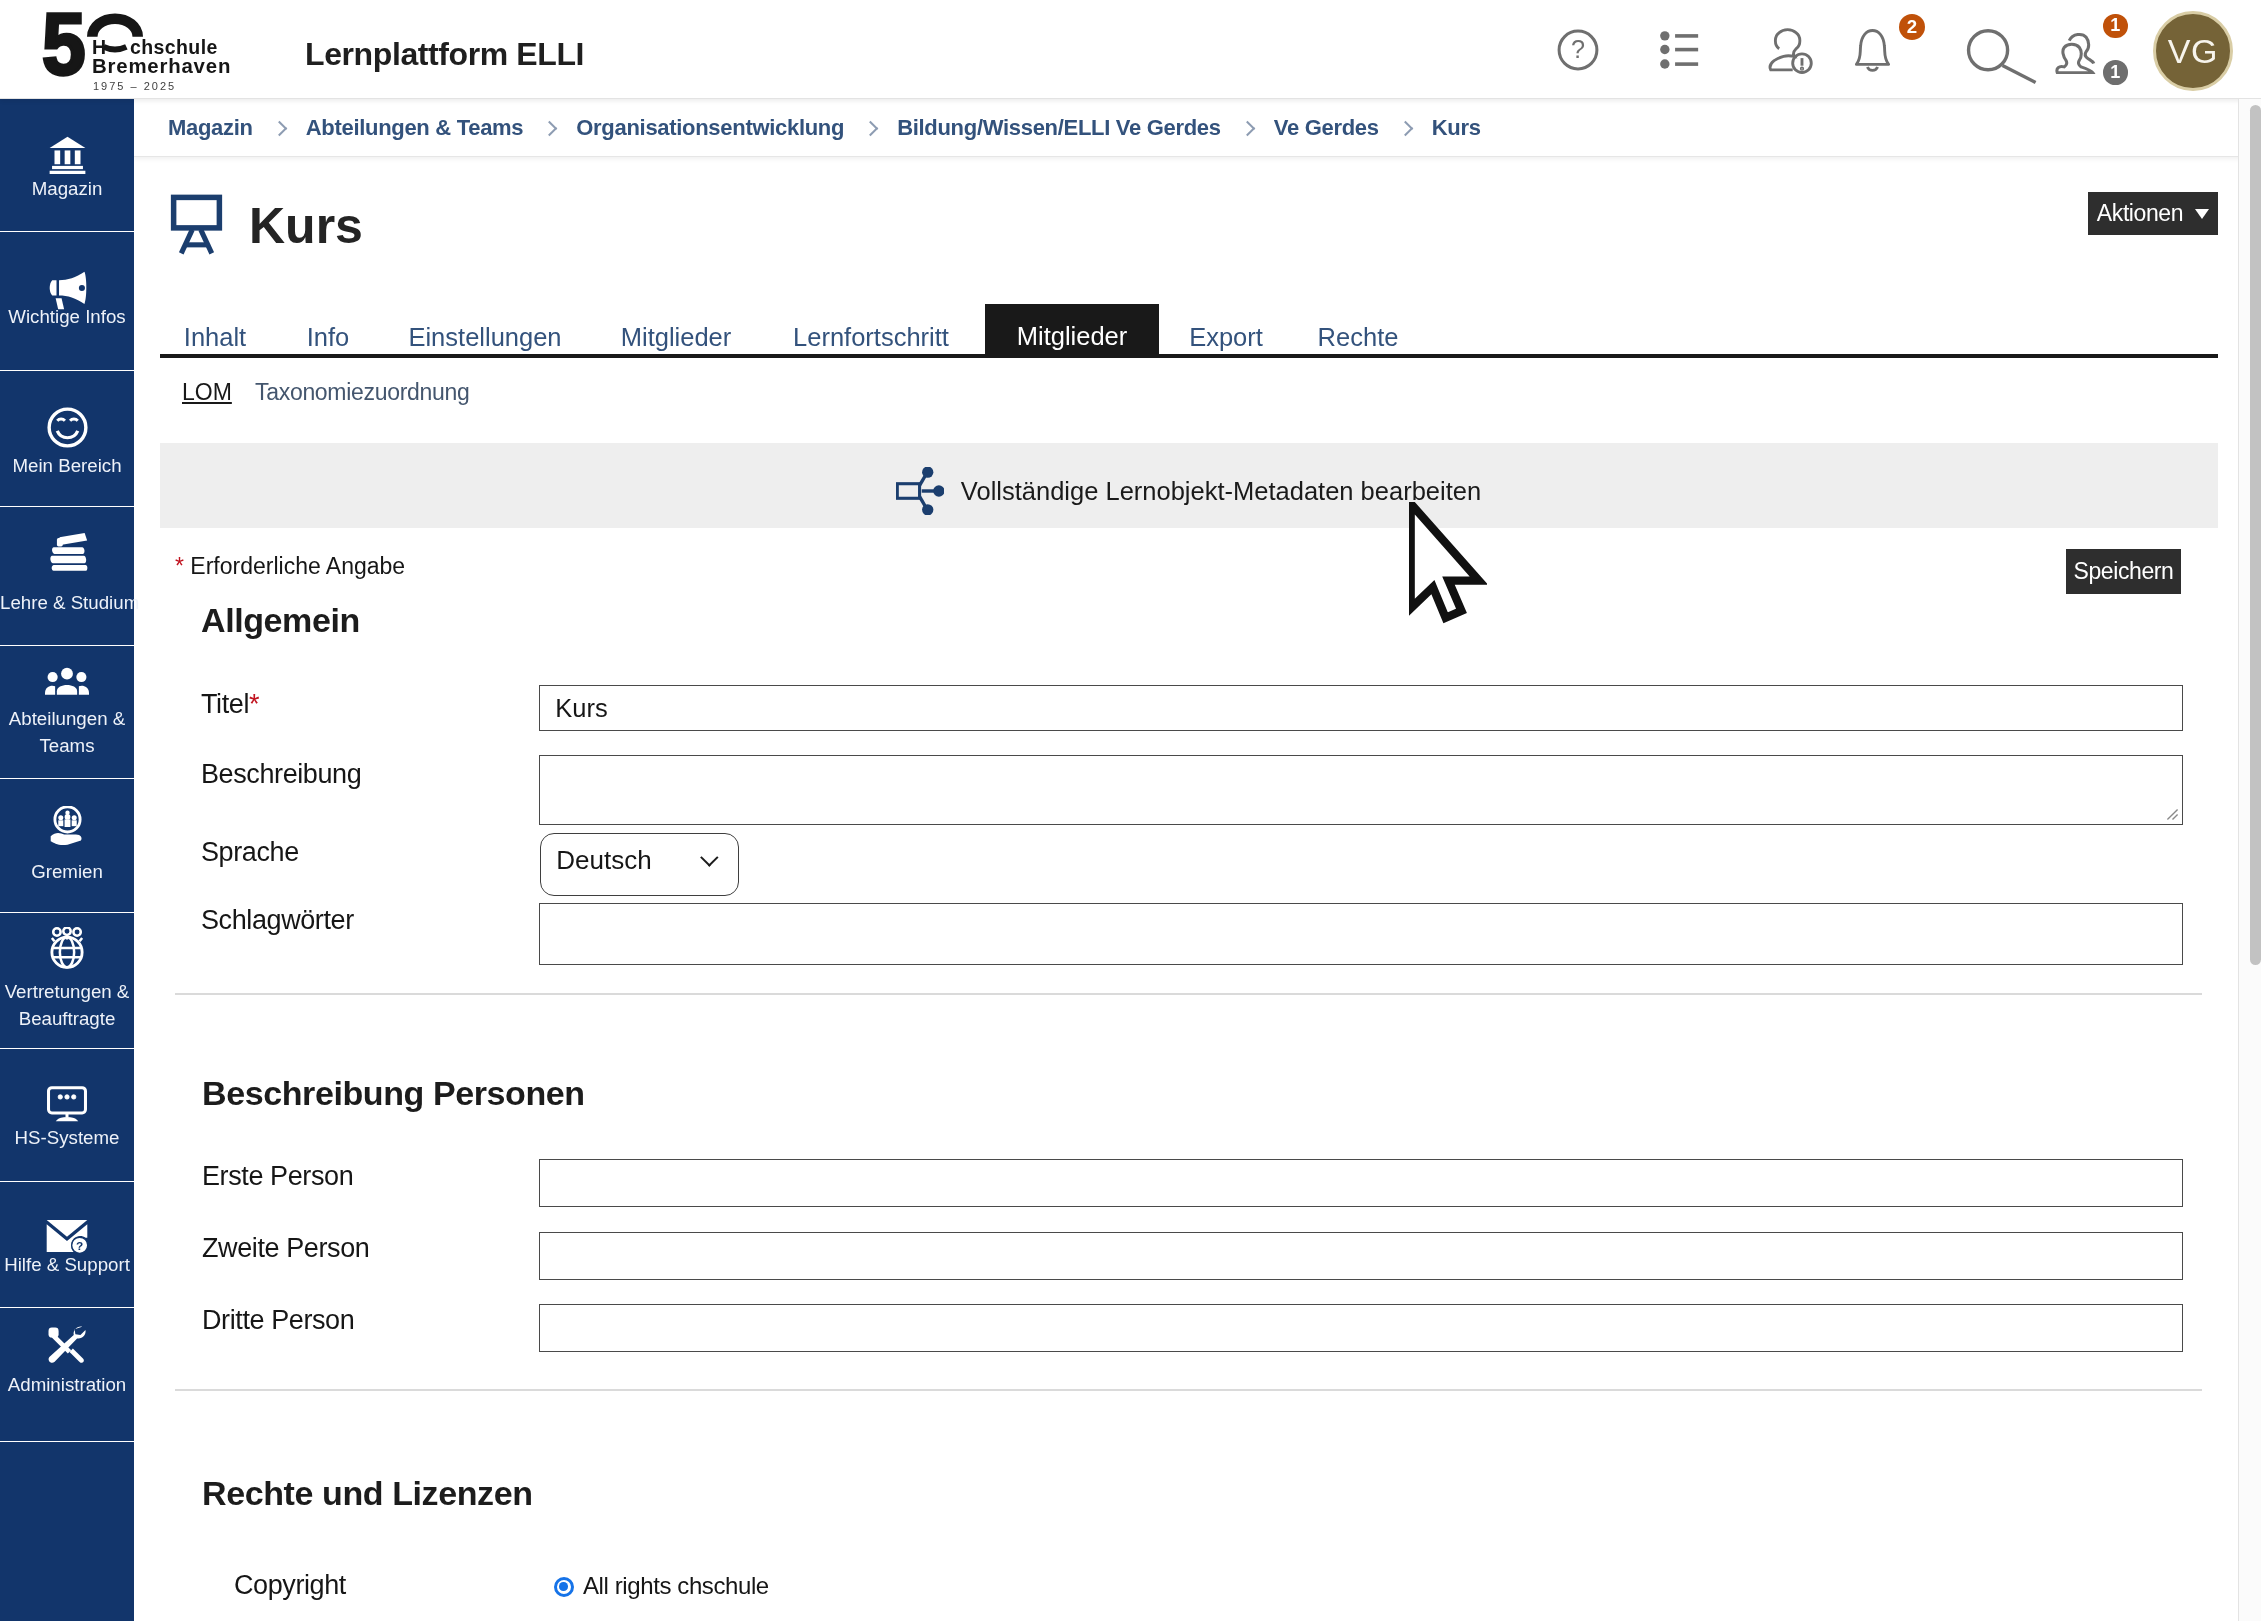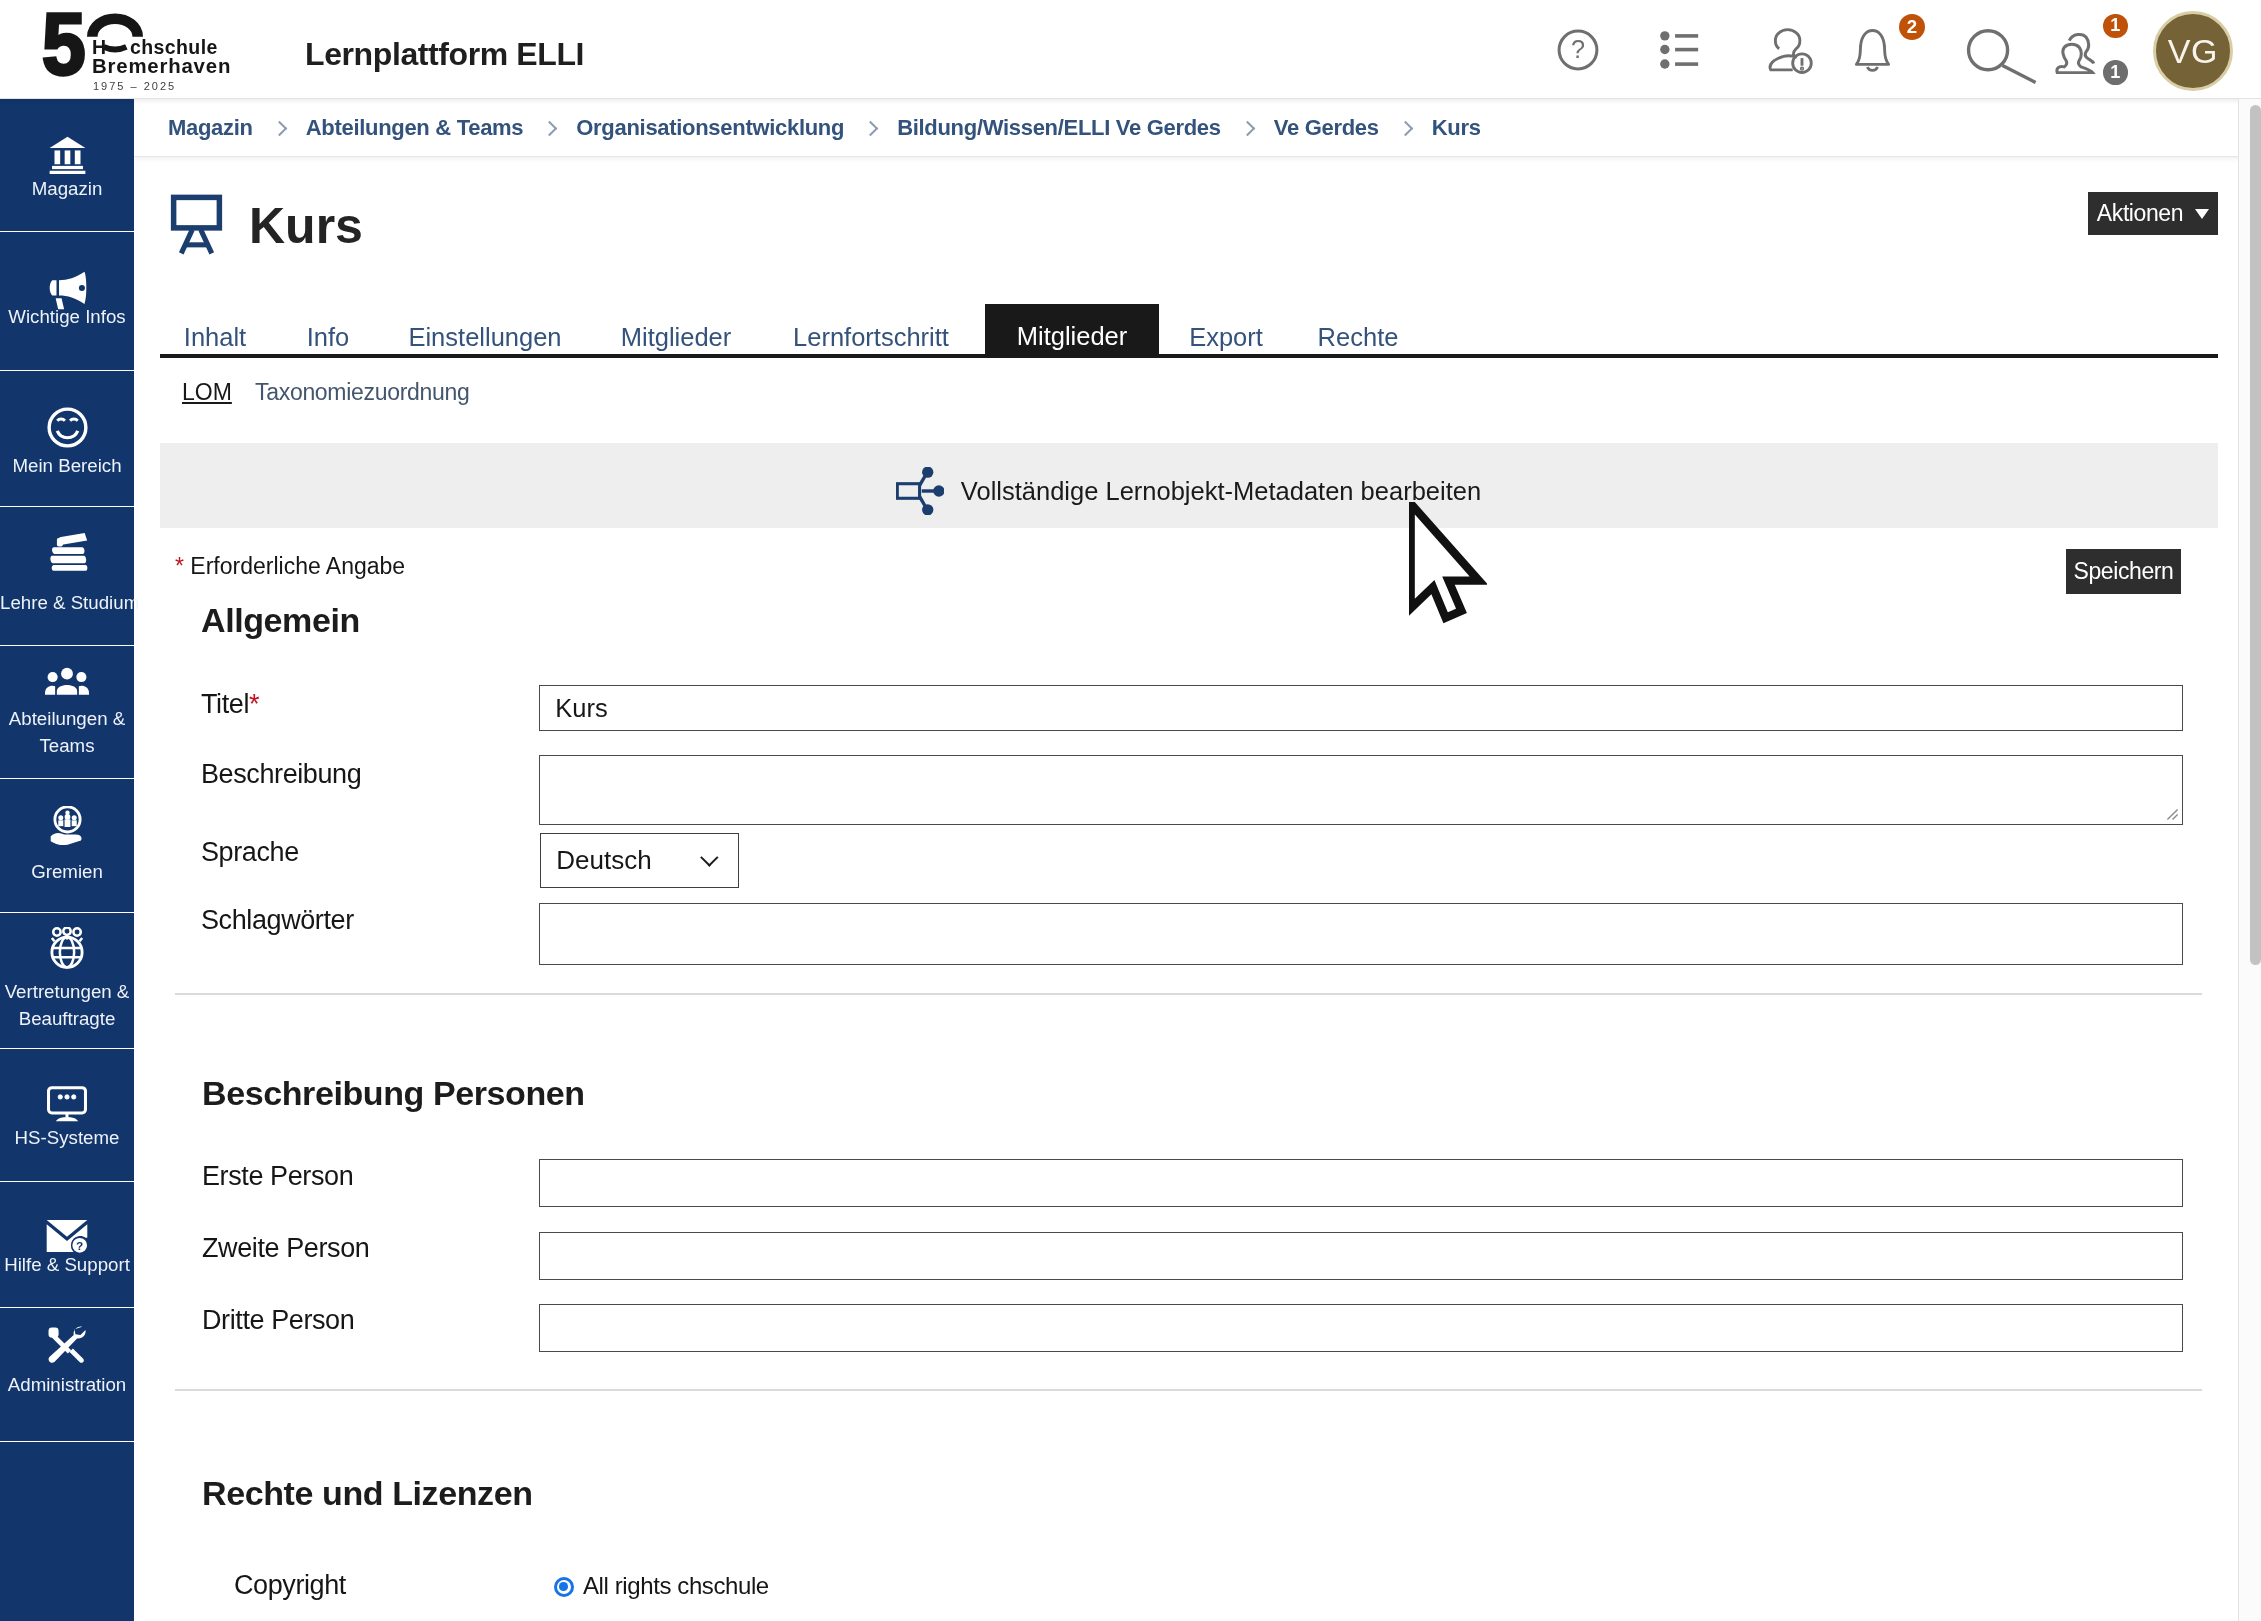--- a/index.html
+++ b/index.html
@@ -320,21 +320,21 @@
 
   <div class="flabel" style="left:67px; top:532px;">Titel<span style="color:#c11420;">*</span></div>
   <input class="finput" style="top: 528px; height: 46px;" value="Kurs">
   <div class="flabel" style="left:67px; top:602px;">Beschreibung</div>
   <textarea class="finput" style="top: 598px; height: 70px; resize: none; padding-top: 5.1px;"></textarea>
   <svg class="abs" style="left:2030px; top:649px;" width="15.3" height="15.3" viewBox="0 0 18 18" stroke="#8a8a8a" stroke-width="1.6">
     <line x1="4" y1="16" x2="16" y2="4"></line>
       <line x1="10" y1="16" x2="16" y2="10"></line>
   </svg>
   <div class="flabel" style="left:67px; top:680px;">Sprache</div>
-  <div class="abs" style="left:406px; top:676px; width:199px; height:55px; border:1.7px solid #3f3f3f; border-radius:0; background:#fff;">
+  <div class="abs" style="left:406px; top:676px; width:199px; height:63px; border:1.7px solid #3f3f3f; border-radius:14px; background:#fff;">
     <span style="position:absolute; left:15.3px; top:11px; font-size:26px;">Deutsch</span>
     <span style="position:absolute; right:22px; top:17px; width:12.7px; height:12.7px; border-right:2.9px solid #1c1c1c; border-bottom:2.9px solid #1c1c1c; transform:rotate(45deg);"></span>
   </div>
   <div class="flabel" style="left:67px; top:748px;">Schlagwörter</div>
   <input class="finput" style="top: 746px; height: 62px;">
 
   <div class="divider" style="top:836px;"></div>
 
   <div class="sectionhead" style="left:68px; top:917px;">Beschreibung Personen</div>
   <div class="flabel" style="left:68px; top:1004px;">Erste Person</div>

